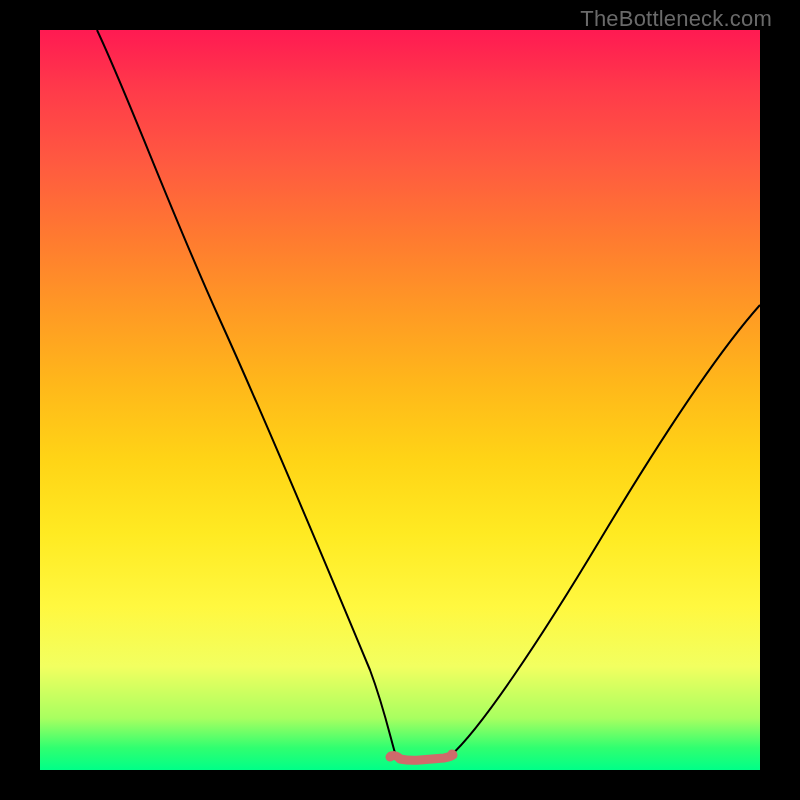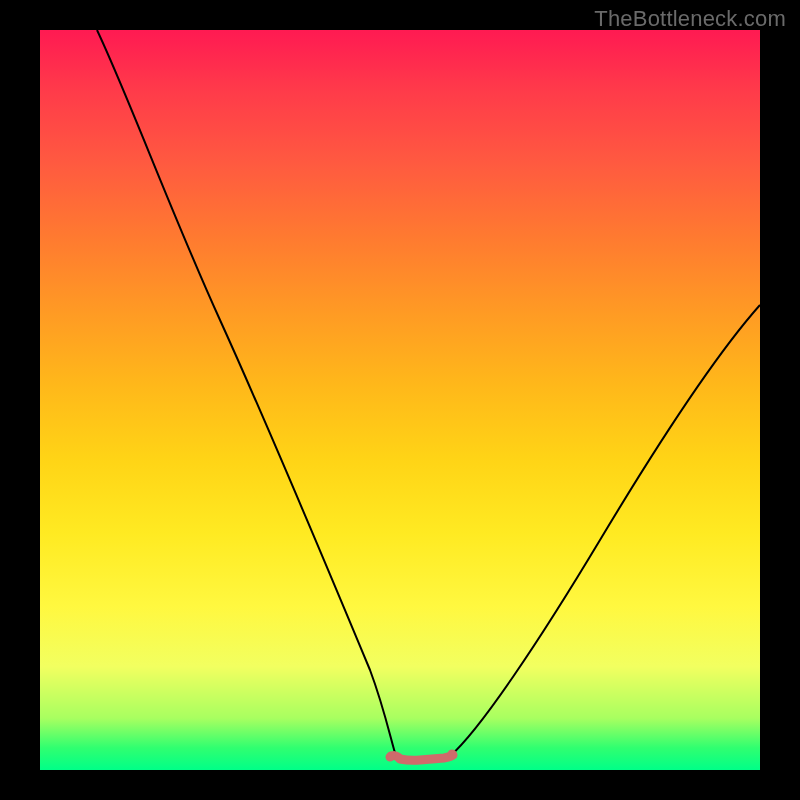--- a/index.html
+++ b/index.html
@@ -35,21 +35,21 @@
       #fff840 78%,
       #f2ff60 86%,
       #a8ff60 93%,
       #30ff70 97%,
       #00ff88 100%
     );
   }
   .watermark {
     position: absolute;
     top: 6px;
-    right: 14px;
+    right: 28px;
     color: #6a6a6a;
     font-size: 22px;
     font-weight: 500;
     letter-spacing: 0.2px;
   }
   svg.curves {
     position: absolute;
     left: 0;
     top: 0;
     width: 720px;

